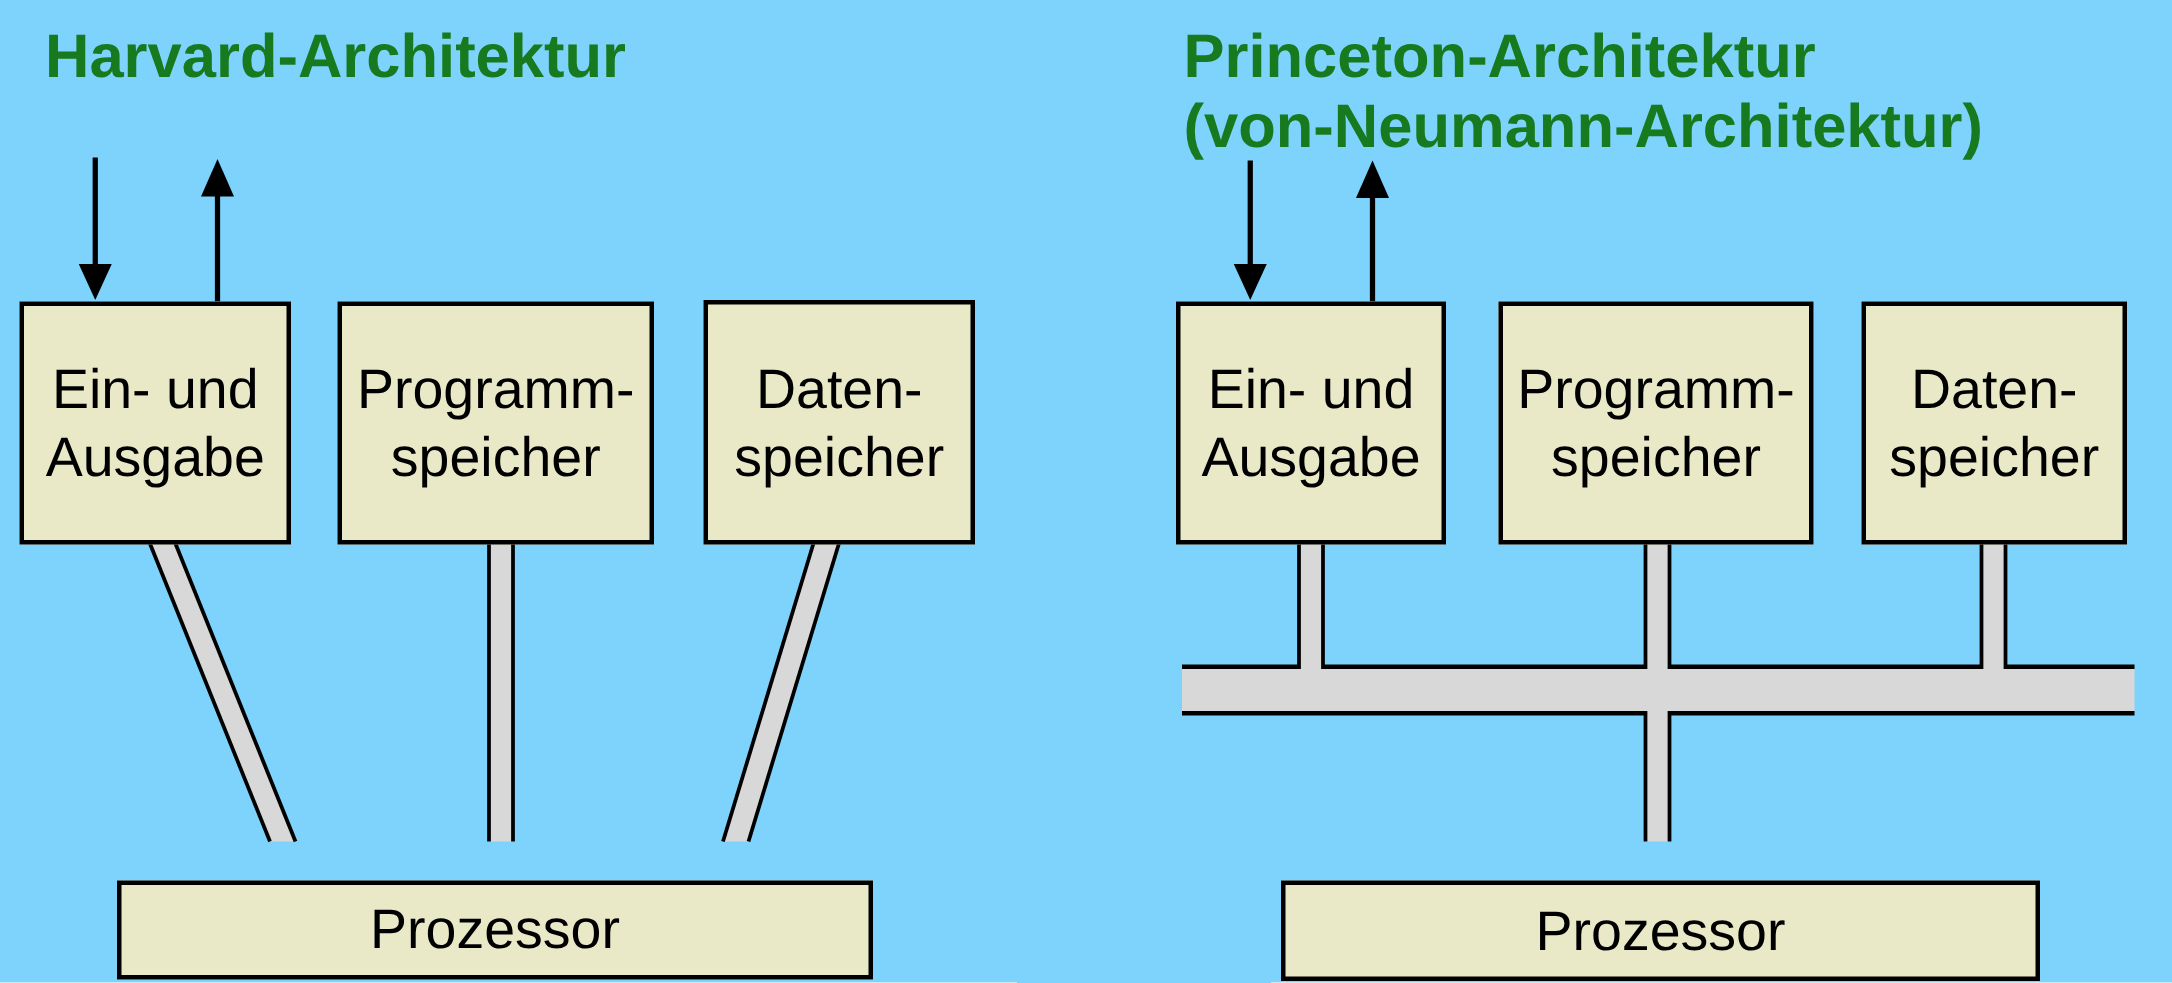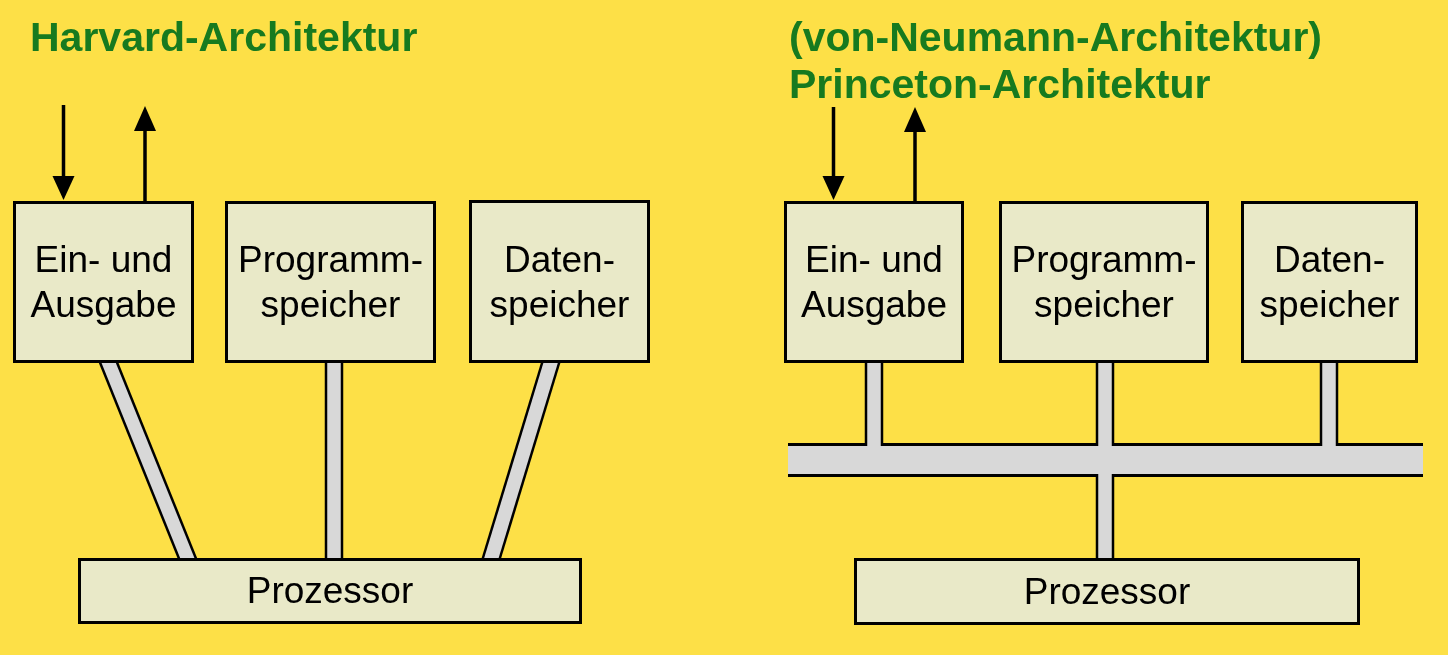--- a/index.html
+++ b/index.html
@@ -10,21 +10,21 @@
     --connector-stroke: #000000;
     --text-color: #000000;
   }
   * { margin: 0; padding: 0; box-sizing: border-box; }
   html, body { background: #ffffff; }
   body { font-family: "Liberation Sans", sans-serif; }
   .canvas {
     position: relative;
     width: 1448px;
     height: 655px;
-    background: #fde047;
+    background: #7dd3fc;
     overflow: hidden;
   }
   .shapes-layer {
     position: absolute;
     left: 0; top: 0;
     width: 1448px; height: 655px;
     z-index: 0;
   }
   .connector-fill { fill: var(--connector-fill); stroke: none; }
   .connector-side { stroke: var(--connector-stroke); stroke-width: 2.5; }
@@ -59,20 +59,21 @@
   .processor-box {
     position: absolute;
     z-index: 1;
     background: var(--box-fill);
     border: 3px solid var(--box-border);
     display: flex;
     align-items: center;
     justify-content: center;
     color: var(--text-color);
     font-size: 37px;
+    margin-top: 29px;
   }
   .bus-label {
     position: absolute;
     z-index: 2;
     font-size: 31px;
     color: var(--text-color);
     white-space: nowrap;
   }
 </style>
 </head>
@@ -159,22 +160,22 @@
   <div class="component-box" style="left:469px; top:200px; width:181px; height:163px;">
     <span>Daten-</span>
     <span>speicher</span>
   </div>
 
   <div class="processor-box" style="left:78px; top:558px; width:504px; height:66px;">
     <span>Prozessor</span>
   </div>
 
   <div class="diagram-title" style="left:789px; top:14px;">
+    <div>Princeton-Architektur</div>
     <div>(von-Neumann-Architektur)</div>
-    <div>Princeton-Architektur</div>
   </div>
 
   <div class="component-box" style="left:784px; top:201px; width:180px; height:162px;">
     <span>Ein- und</span>
     <span>Ausgabe</span>
   </div>
 
   <div class="component-box" style="left:999px; top:201px; width:210px; height:162px;">
     <span>Programm-</span>
     <span>speicher</span>

